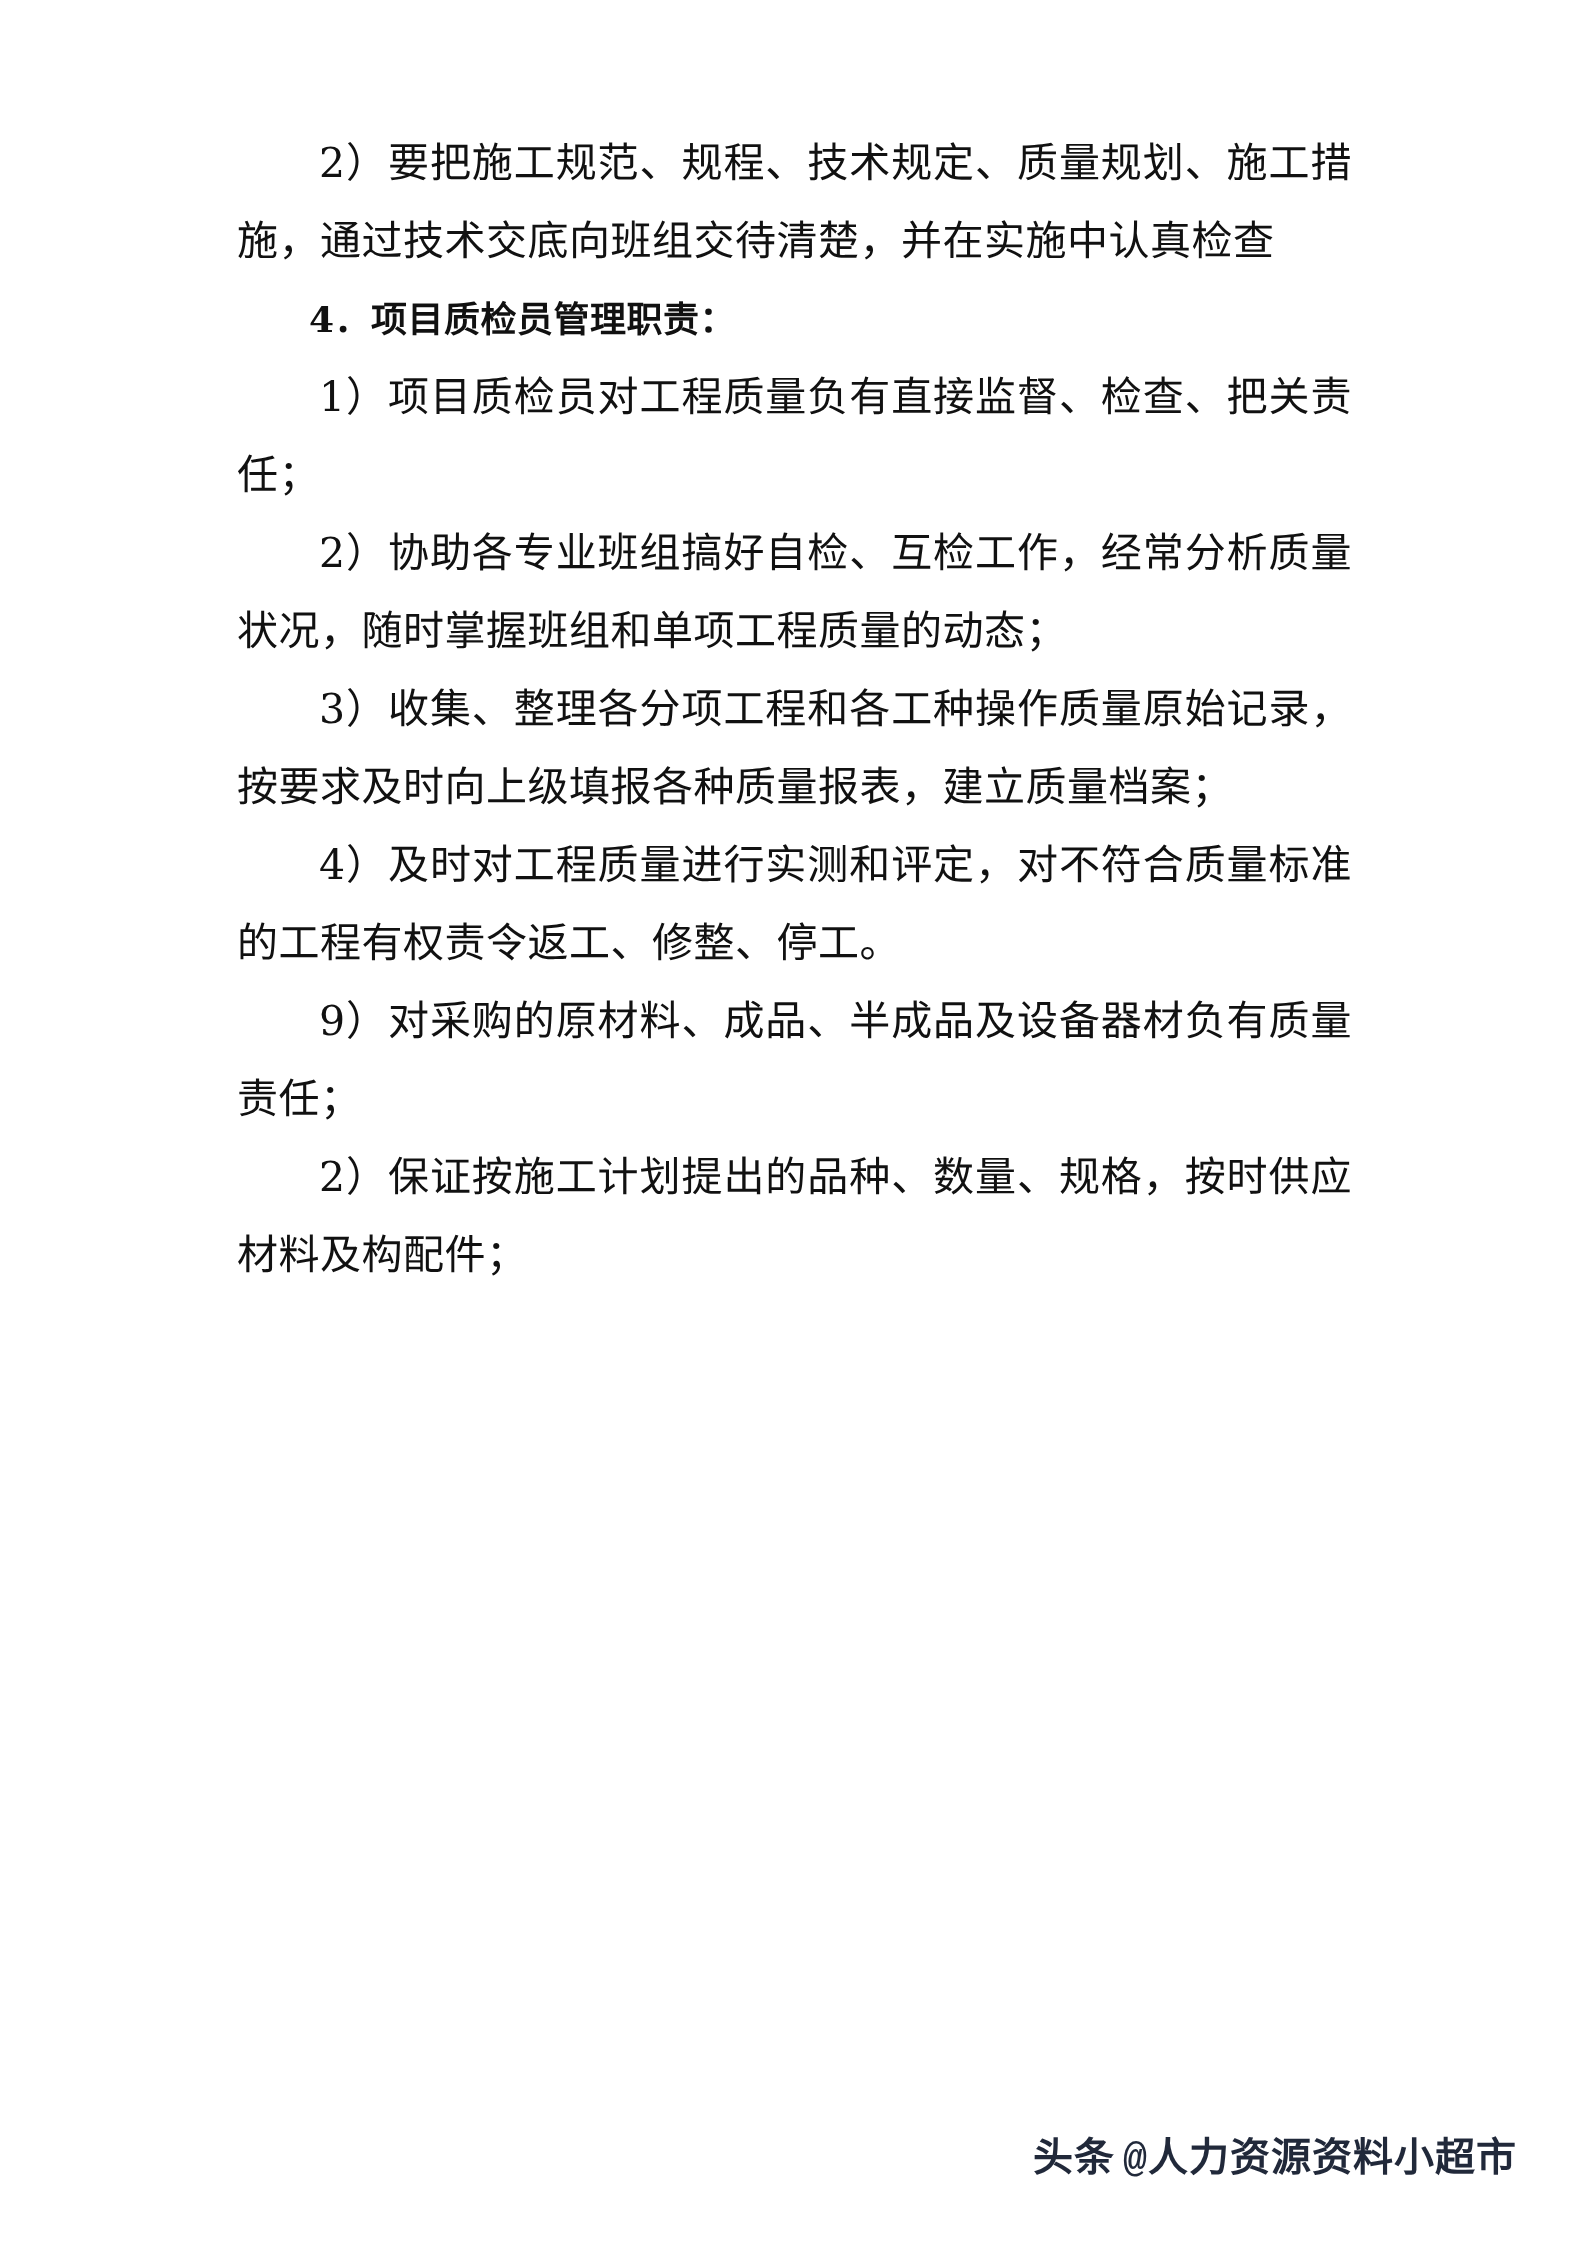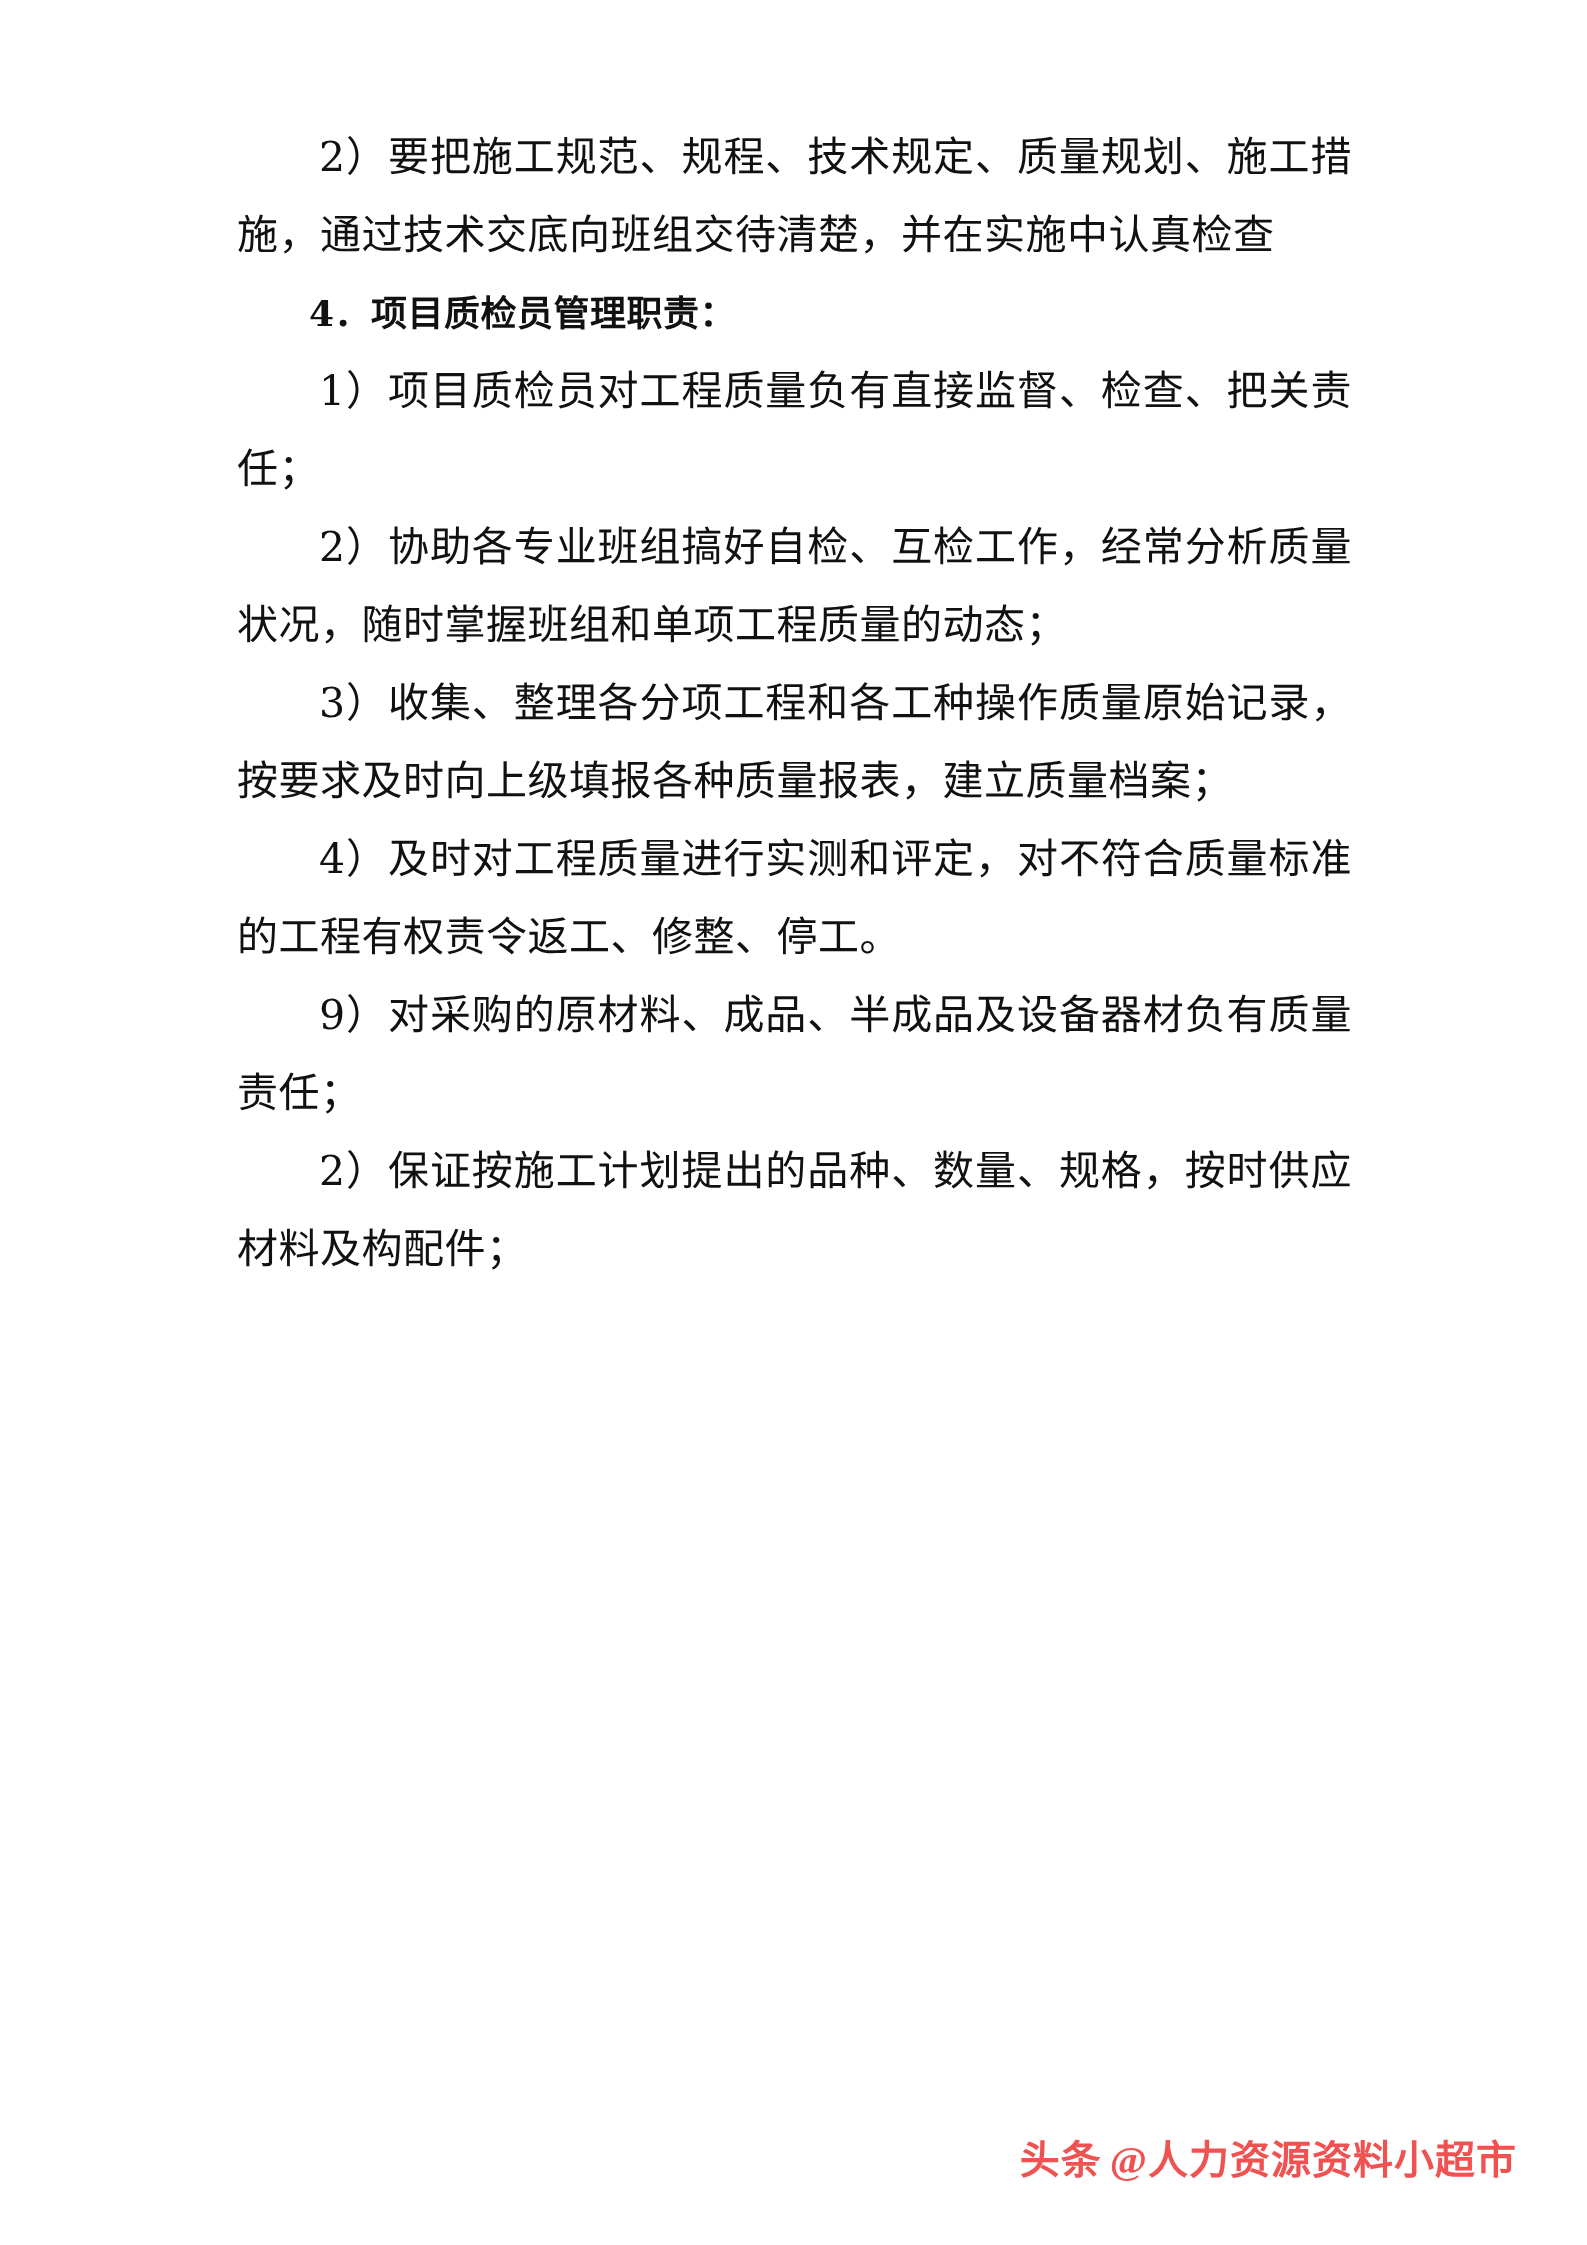--- a/index.html
+++ b/index.html
@@ -16,21 +16,21 @@
     position: relative;
     width: 1587px;
     height: 2245px;
     background: #ffffff;
     overflow: hidden;
     box-sizing: border-box;
   }
   .content {
     position: absolute;
     left: 237px;
-    top: 118px;
+    top: 124px;
     width: 1115px;
   }
   .para {
     font-size: 41px;
     line-height: 78px;
     letter-spacing: 0.5px;
     text-align: justify;
     text-justify: inter-ideograph;
     text-indent: 2em;
     margin: 0 0 0 0;
@@ -46,22 +46,22 @@
     margin: 0;
     font-weight: 700;
     word-break: break-all;
   }
   .watermark {
     position: absolute;
     right: 70px;
     bottom: 62px;
     font-size: 40px;
     line-height: 1.1;
-    color: #ef4444;
-    font-family: Liberation Serif, serif;
+    color: #0f172a;
+    font-family: Liberation Mono, monospace;
     font-weight: 700;
     white-space: nowrap;
     opacity: 0.92;
     letter-spacing: 1px;
   }
   .watermark .mark-brand {
     margin-right: 8px;
   }
   .watermark .mark-handle {
     font-weight: 700;

